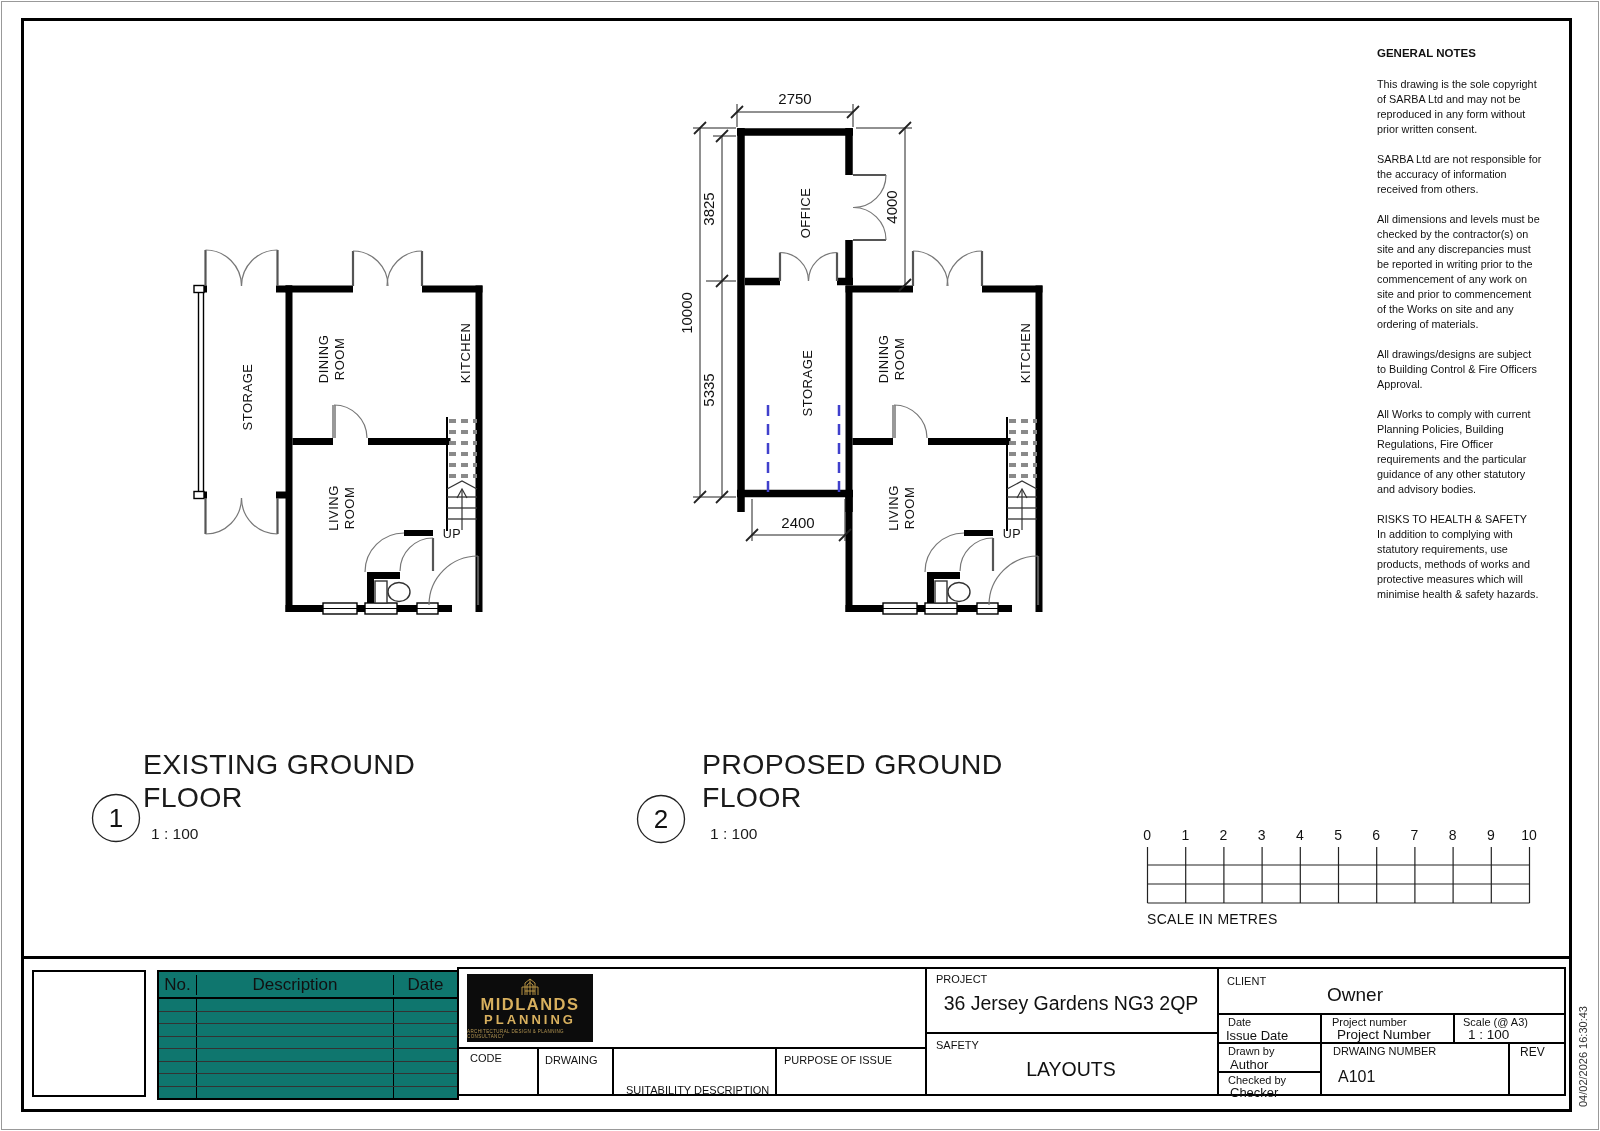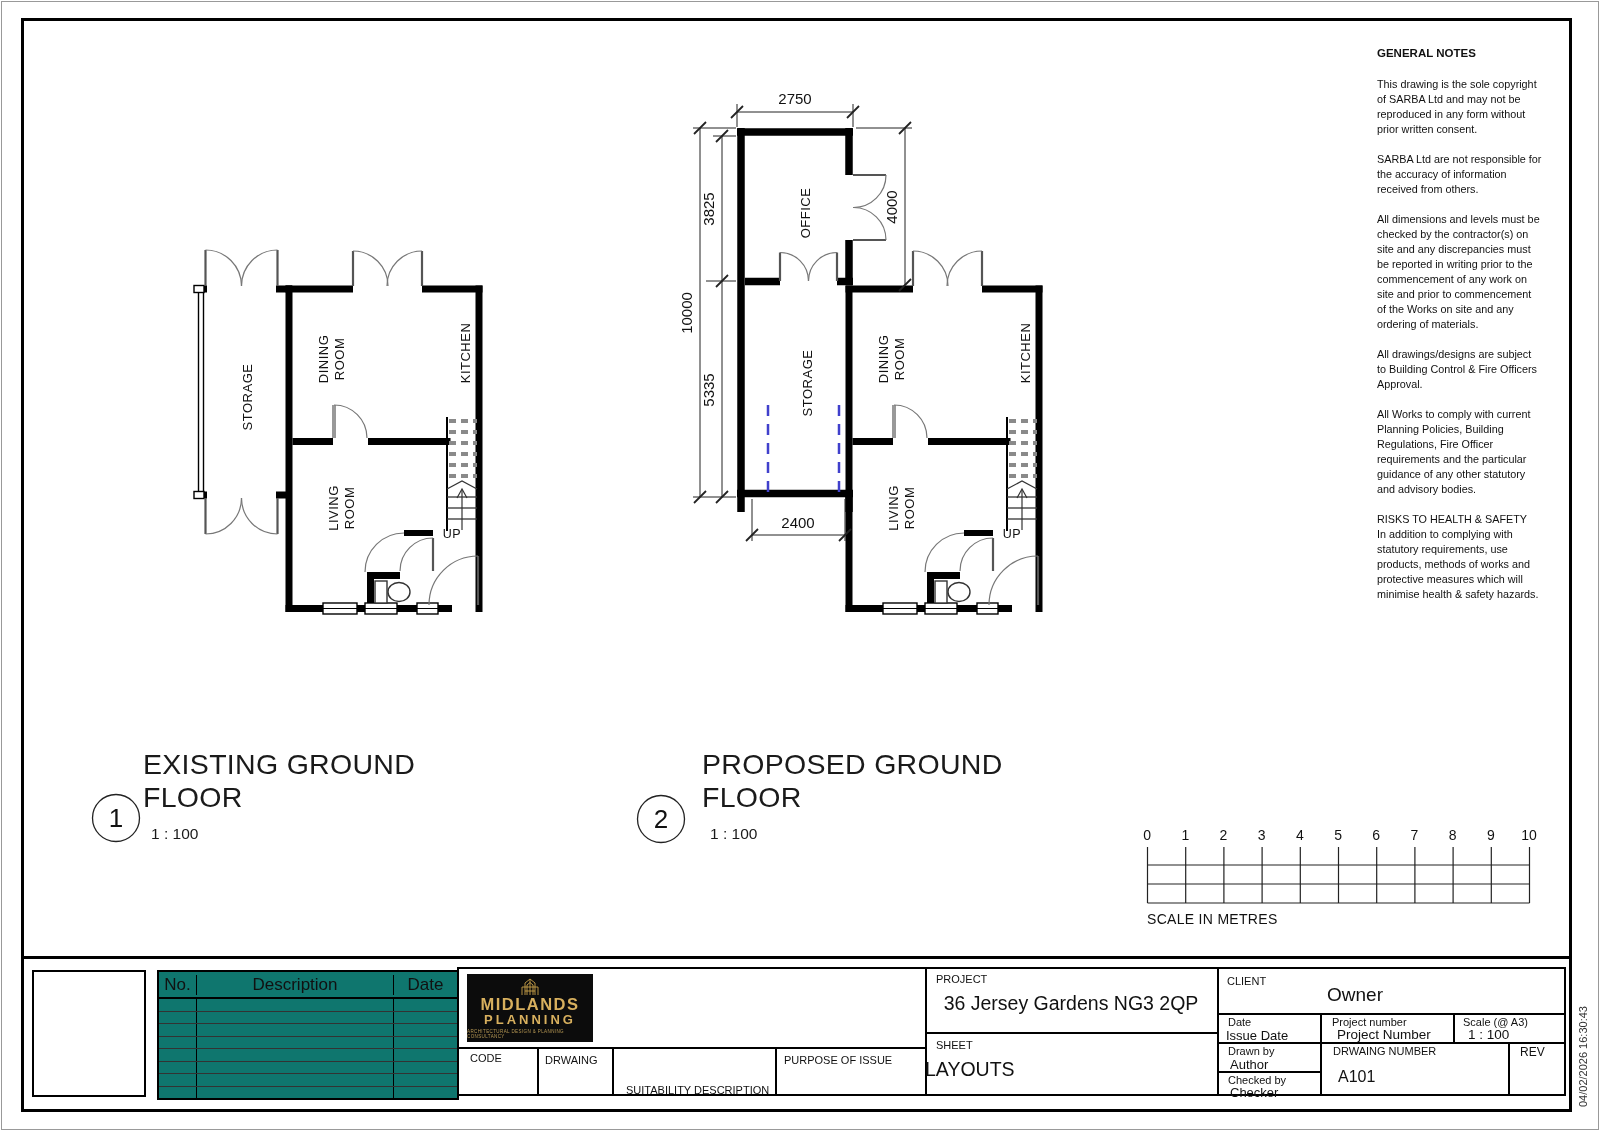--- a/index.html
+++ b/index.html
@@ -378,22 +378,22 @@
     <div class="tag">ARCHITECTURAL DESIGN &amp; PLANNING CONSULTANCY</div>
   </div>
 
   <div class="tb-label" style="left:470px;top:1052px;">CODE</div>
   <div class="tb-label" style="left:545px;top:1054px;">DRWAING</div>
   <div class="tb-label" style="left:626px;top:1084px;">SUITABILITY DESCRIPTION</div>
   <div class="tb-label" style="left:784px;top:1054px;">PURPOSE OF ISSUE</div>
 
   <div class="tb-label" style="left:936px;top:973px;">PROJECT</div>
   <div class="tb-value" style="left:925px;top:992px;width:292px;text-align:center;font-size:19.5px;">36 Jersey Gardens NG3 2QP</div>
-  <div class="tb-label" style="left:936px;top:1039px;">SHEET</div>
-  <div class="tb-value" style="left:925px;top:1058px;width:292px;font-size:19.5px;">LAYOUTS</div>
+  <div class="tb-label" style="left:936px;top:1039px;">SAFETY</div>
+  <div class="tb-value" style="left:925px;top:1058px;width:292px;text-align:center;font-size:19.5px;">LAYOUTS</div>
 
   <div class="tb-label" style="left:1227px;top:975px;">CLIENT</div>
   <div class="tb-value" style="left:1157px;top:984px;width:348px;text-align:center;font-size:19px;margin-left:24px;">Owner</div>
   <div class="tb-label" style="left:1228px;top:1016px;">Date</div>
   <div class="tb-value" style="left:1226px;top:1028px;font-size:13px;">Issue Date</div>
   <div class="tb-label" style="left:1332px;top:1016px;">Project number</div>
   <div class="tb-value" style="left:1337px;top:1027px;font-size:13.5px;">Project Number</div>
   <div class="tb-label" style="left:1463px;top:1016px;">Scale (@ A3)</div>
   <div class="tb-value" style="left:1468px;top:1027px;font-size:13.5px;">1 : 100</div>
   <div class="tb-label" style="left:1228px;top:1045px;">Drawn by</div>

